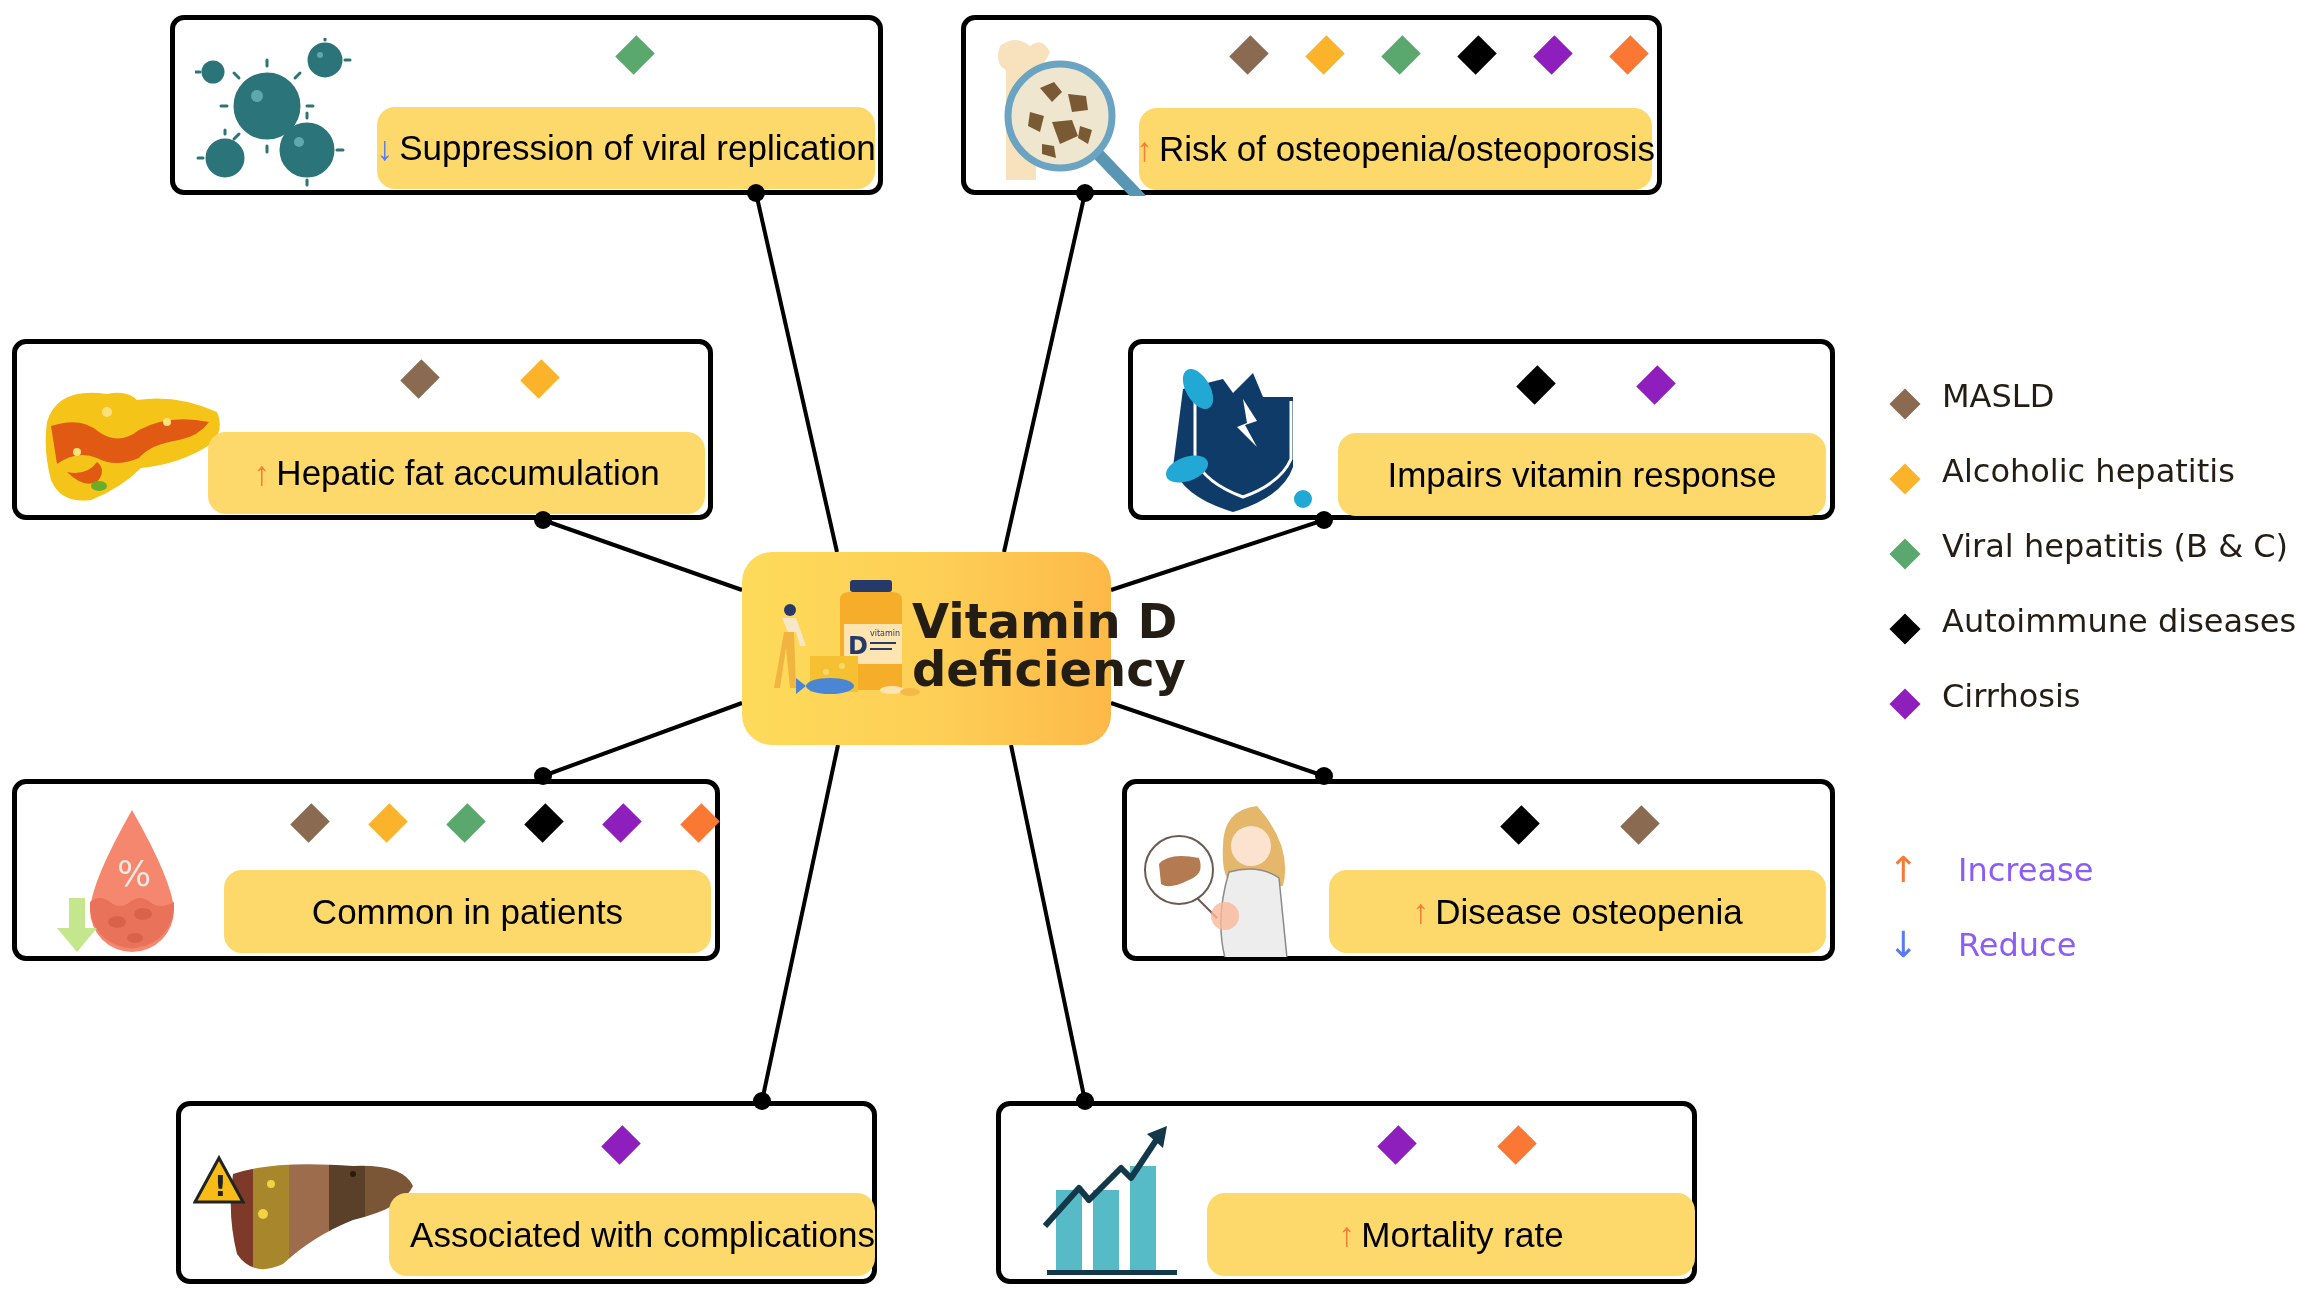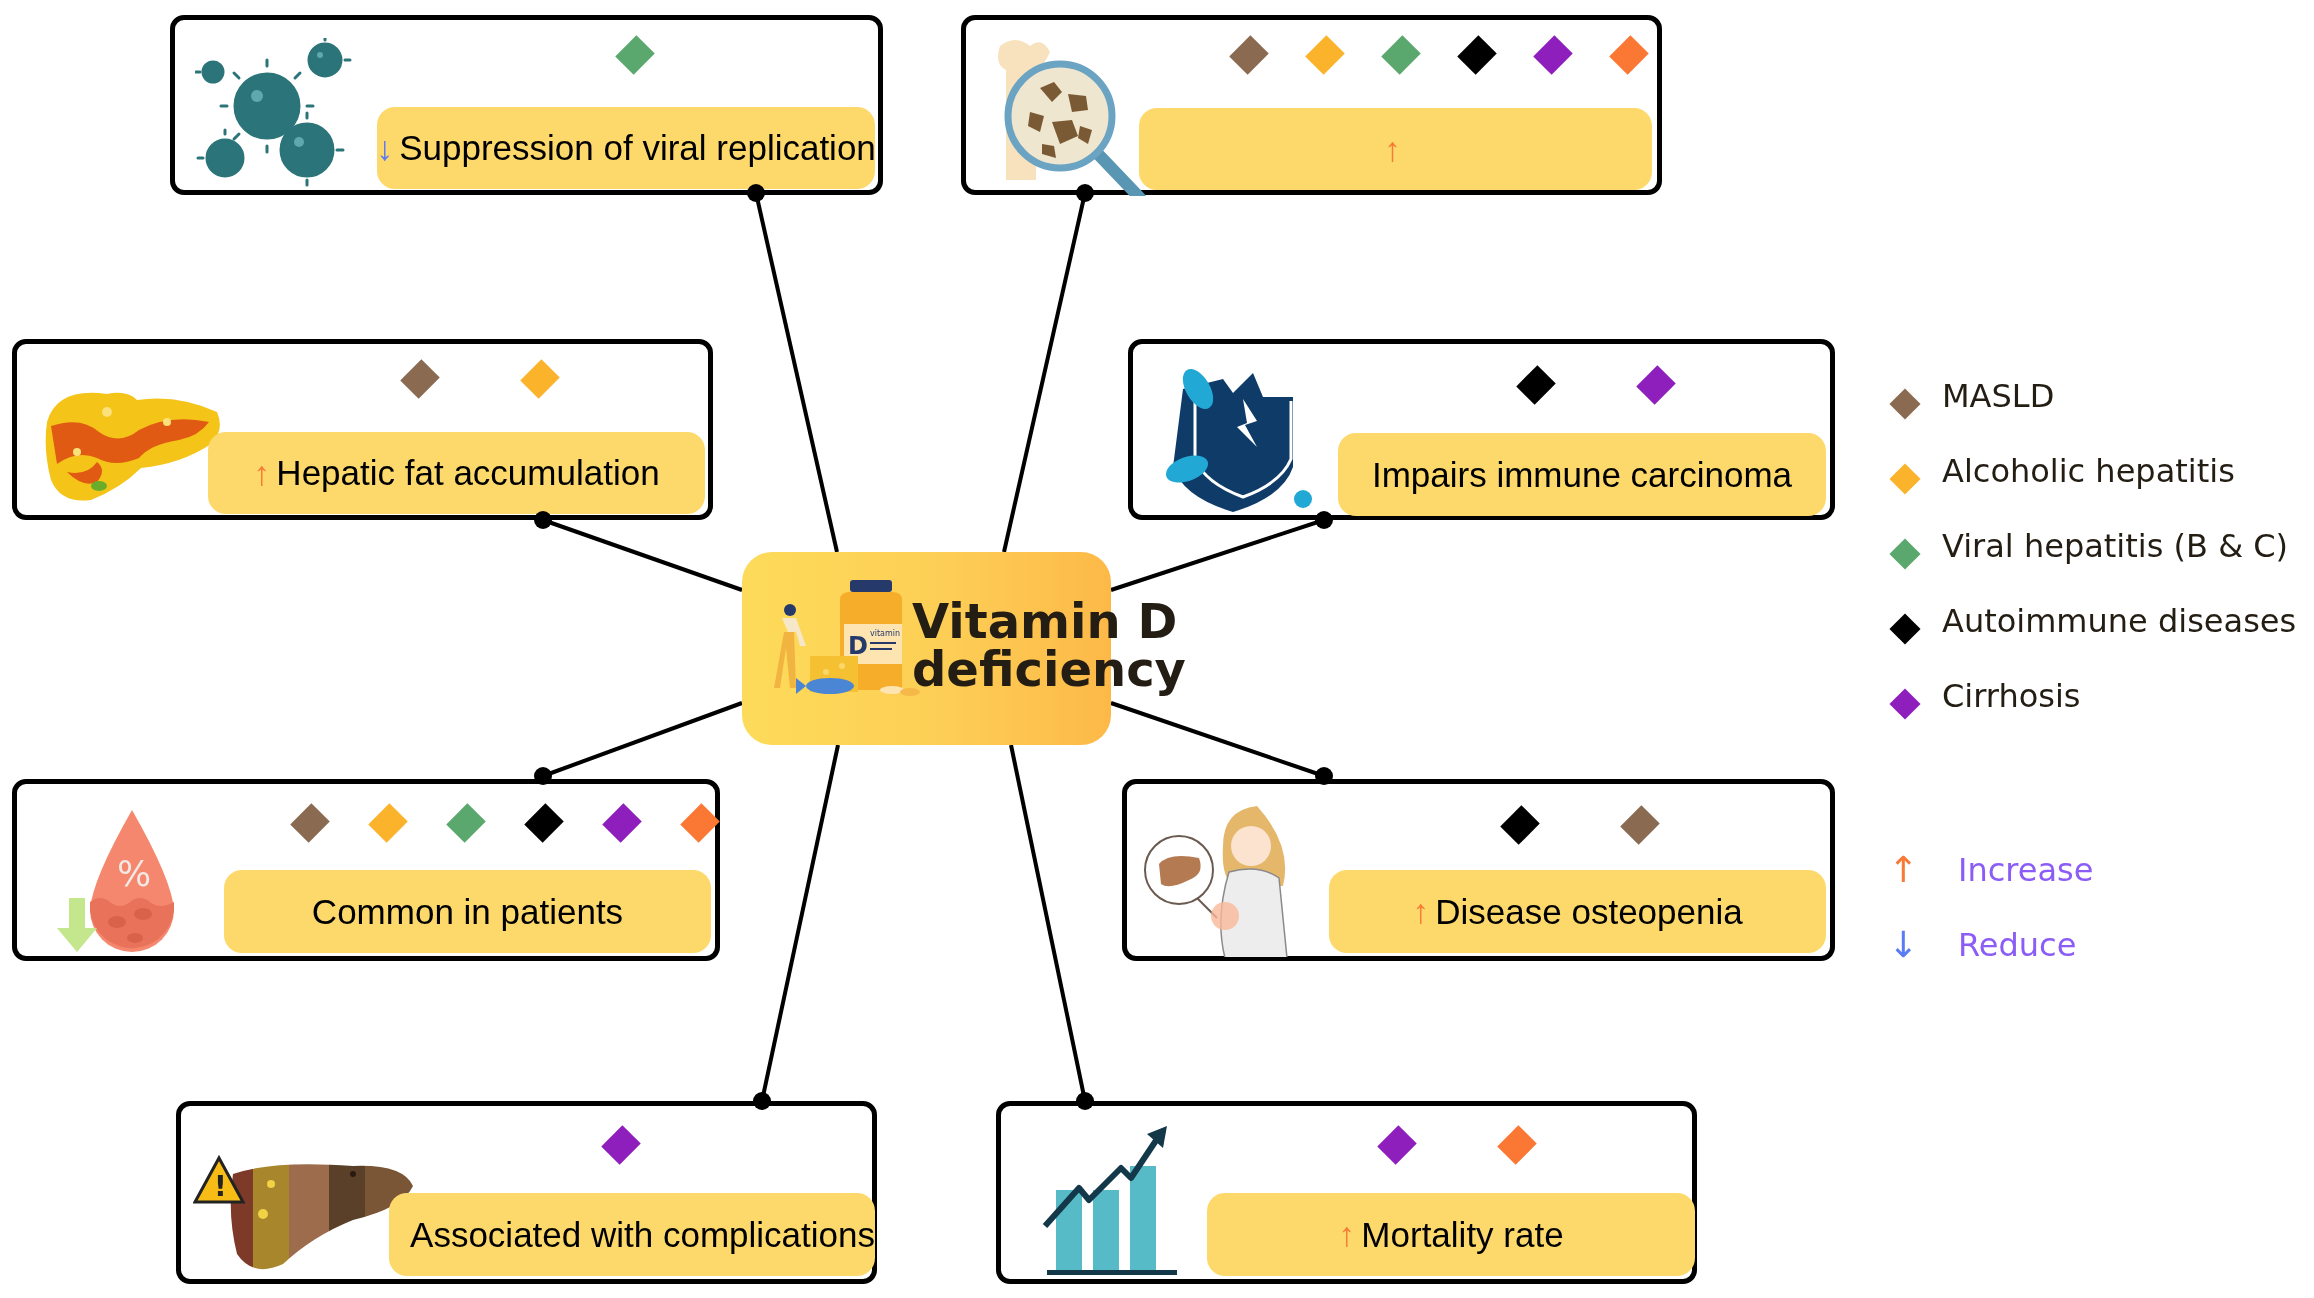--- a/index.html
+++ b/index.html
@@ -100,20 +100,21 @@
   <div class="markers" style="left:270px;top:18px;width:410px;">
       <span class="dia" style="background: rgb(138, 106, 80); left: 0px;"></span>
       <span class="dia" style="background: rgb(251, 179, 43); left: 76px;"></span>
       <span class="dia" style="background: rgb(90, 168, 109); left: 152px;"></span>
       <span class="dia" style="background: rgb(0, 0, 0); left: 228px;"></span>
       <span class="dia" style="background: rgb(142, 31, 189); left: 304px;"></span>
       <span class="dia" style="background: rgb(251, 120, 52); left: 380px;"></span>
     </div>
   <div class="pill" style="left:173px;top:88px;width:513px;height:82px;">
     <span class="arrow up">↑</span>
+    <span>Risk of osteopenia/osteoporosis</span>
   </div>
 </div>
 
 <div class="box" id="box-2" style="left:12px;top:339px;width:701px;height:181px;">
   <div class="icon" style="left:20px;top:38px;width:190px;height:120px;">
     <svg width="190" height="120" viewBox="0 0 190 120">
       <path d="M10 40 q10 -35 60 -28 q20 -4 30 6 q40 -6 80 12 q8 18 -6 32 q-30 20 -70 24 q-20 20 -50 32 q-30 4 -40 -20 q-8 -30 -4 -58z" fill="#f4c418"></path>
       <path d="M14 44 q30 -10 48 6 q20 14 40 -2 q30 -16 70 -8 q-10 14 -30 18 q-28 4 -40 18 q-24 10 -42 0 q-20 -8 -40 6z" fill="#e05a14"></path>
       <path d="M30 90 q20 4 30 -10 q10 8 0 20 q-14 6 -30 -10z" fill="#e05a14"></path>
       <circle cx="70" cy="30" r="5" fill="#fbe17a"></circle>
@@ -143,21 +144,21 @@
         <ellipse cx="34" cy="110" rx="22" ry="12" transform="rotate(-20 34 110)"></ellipse>
         <circle cx="150" cy="140" r="9"></circle>
       </g>
     </svg>
   </div>
   <div class="markers" style="left:390px;top:24px;width:150px;">
       <span class="dia" style="background: rgb(0, 0, 0); left: 0px;"></span>
       <span class="dia" style="background: rgb(142, 31, 189); left: 120px;"></span>
     </div>
   <div class="pill" style="left:205px;top:89px;width:488px;height:83px;">
-    <span>Impairs immune carcinoma</span>
+    <span>Impairs vitamin response</span>
   </div>
 </div>
 
 <div class="box" id="box-4" style="left:12px;top:779px;width:708px;height:182px;">
   <div class="icon" style="left:40px;top:22px;width:130px;height:150px;">
     <svg width="130" height="150" viewBox="0 0 130 150">
       <path d="M75 4 q40 70 42 100 a42 42 0 0 1 -84 0 q2 -30 42 -100z" fill="#f4876d"></path>
       <path d="M33 96 q10 -8 20 0 q10 8 20 0 q10 -8 20 0 q10 8 24 0 a42 42 0 0 1 -84 8z" fill="#e8735a"></path>
       <text x="60" y="80" font-size="36" fill="#f2e8e4" font-family="DejaVu Sans, sans-serif">%</text>
       <ellipse cx="60" cy="116" rx="9" ry="6" fill="#d9624b"></ellipse>

